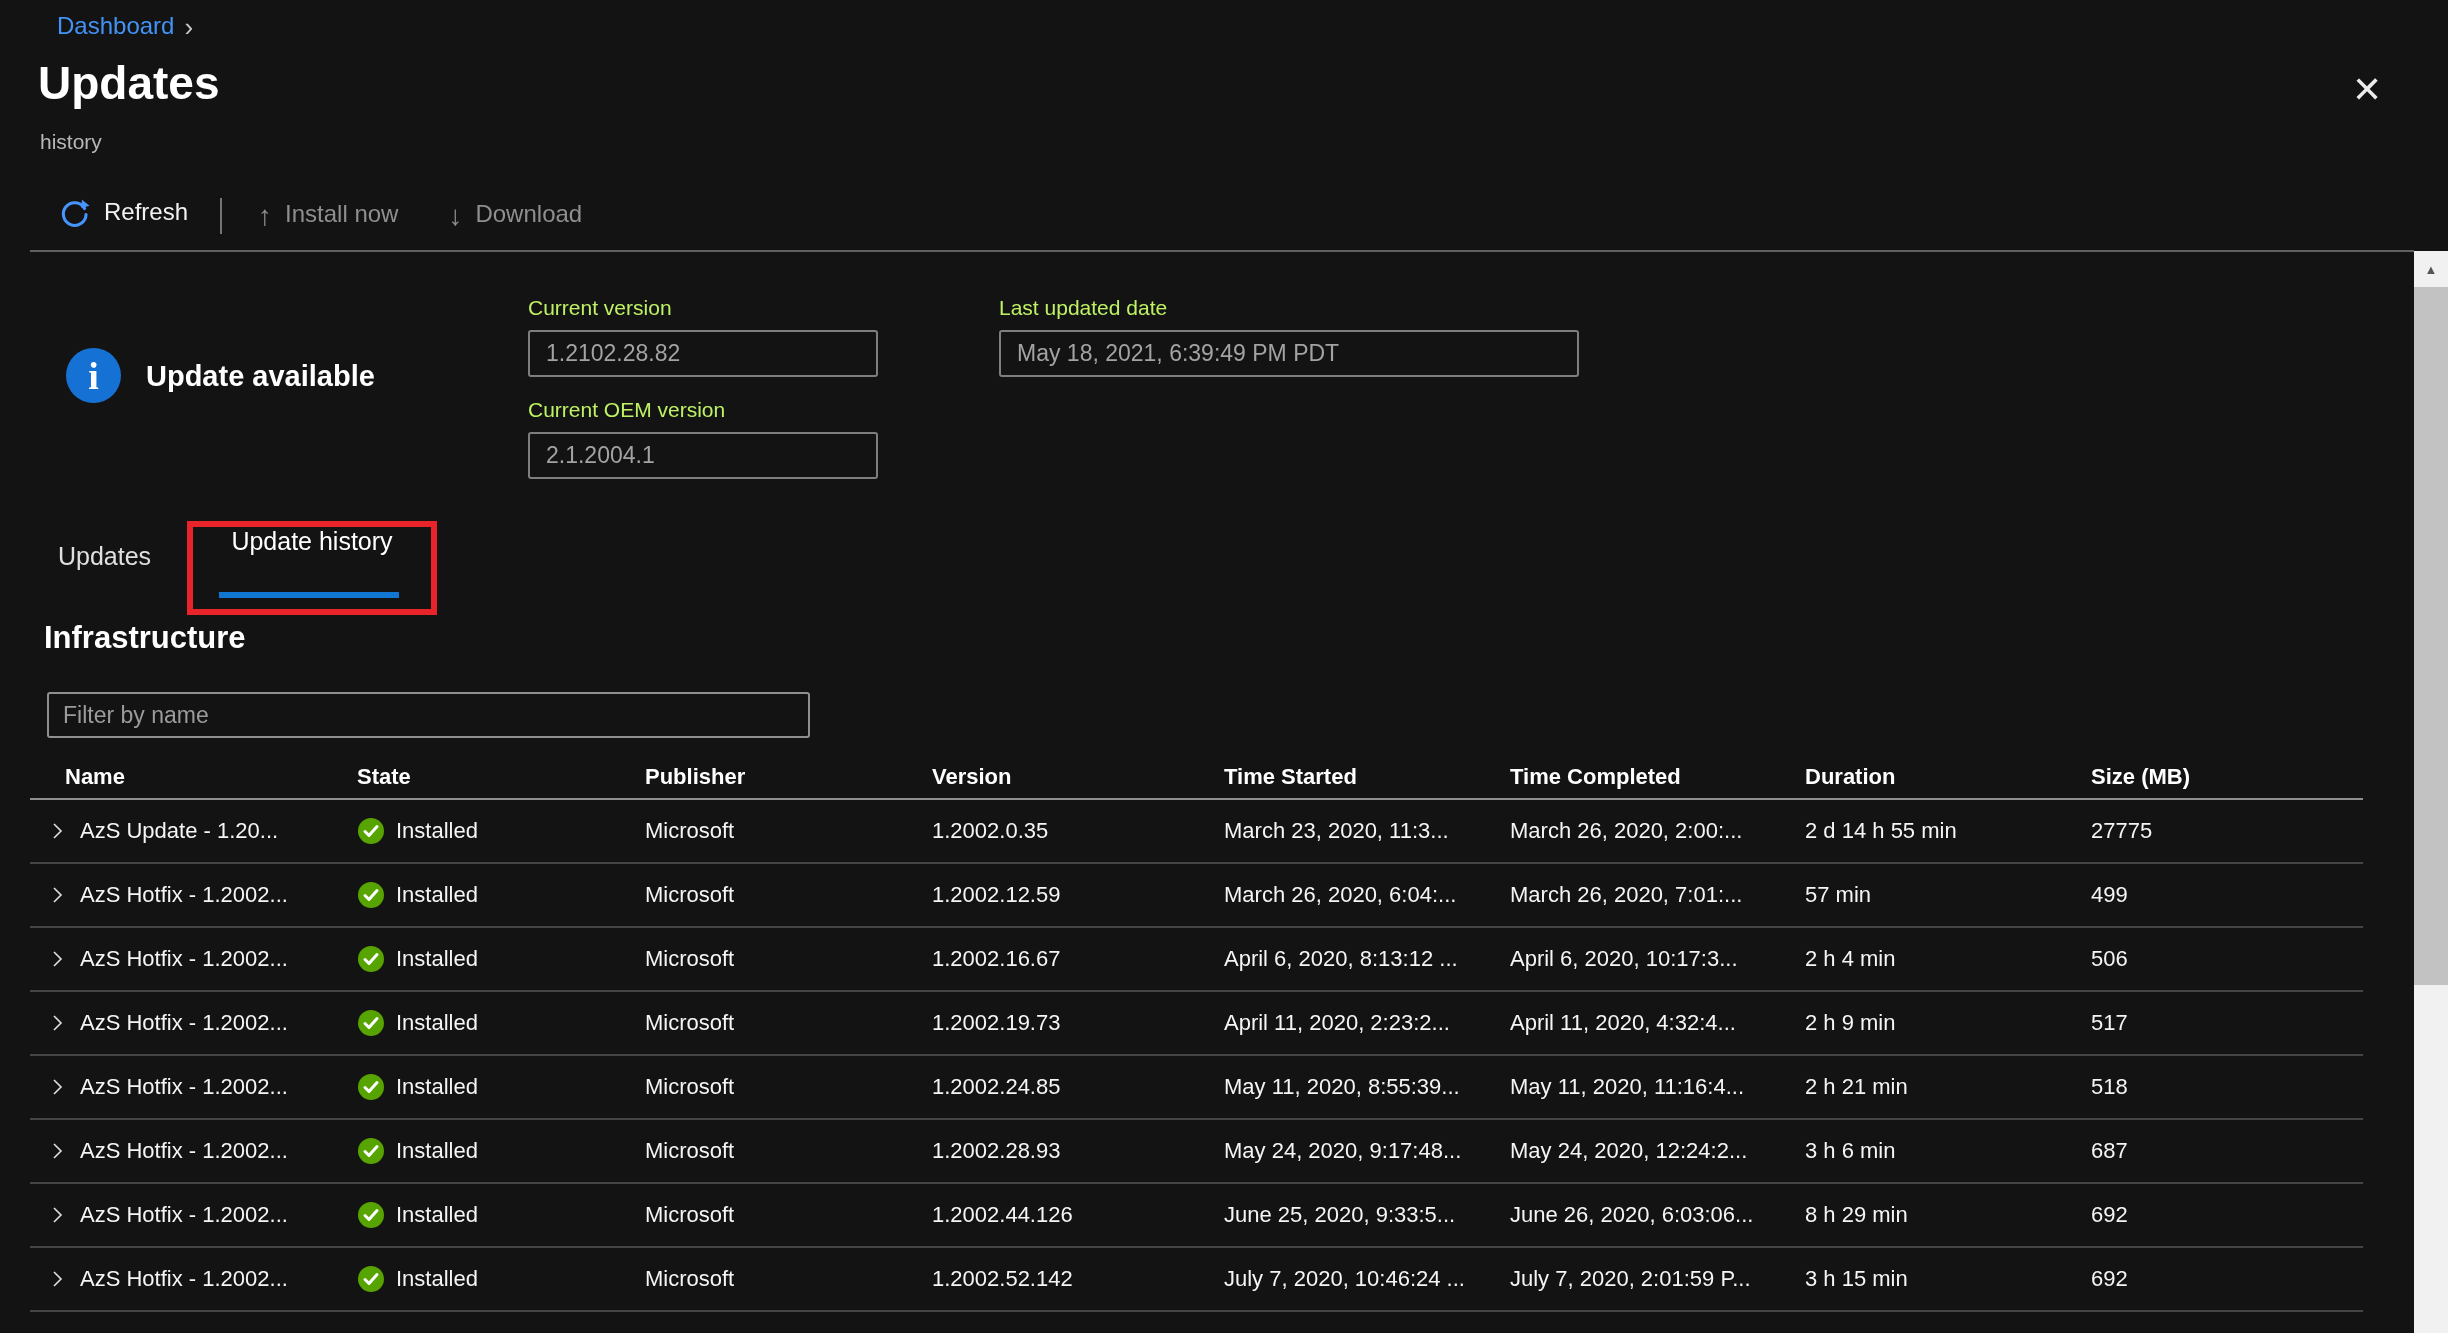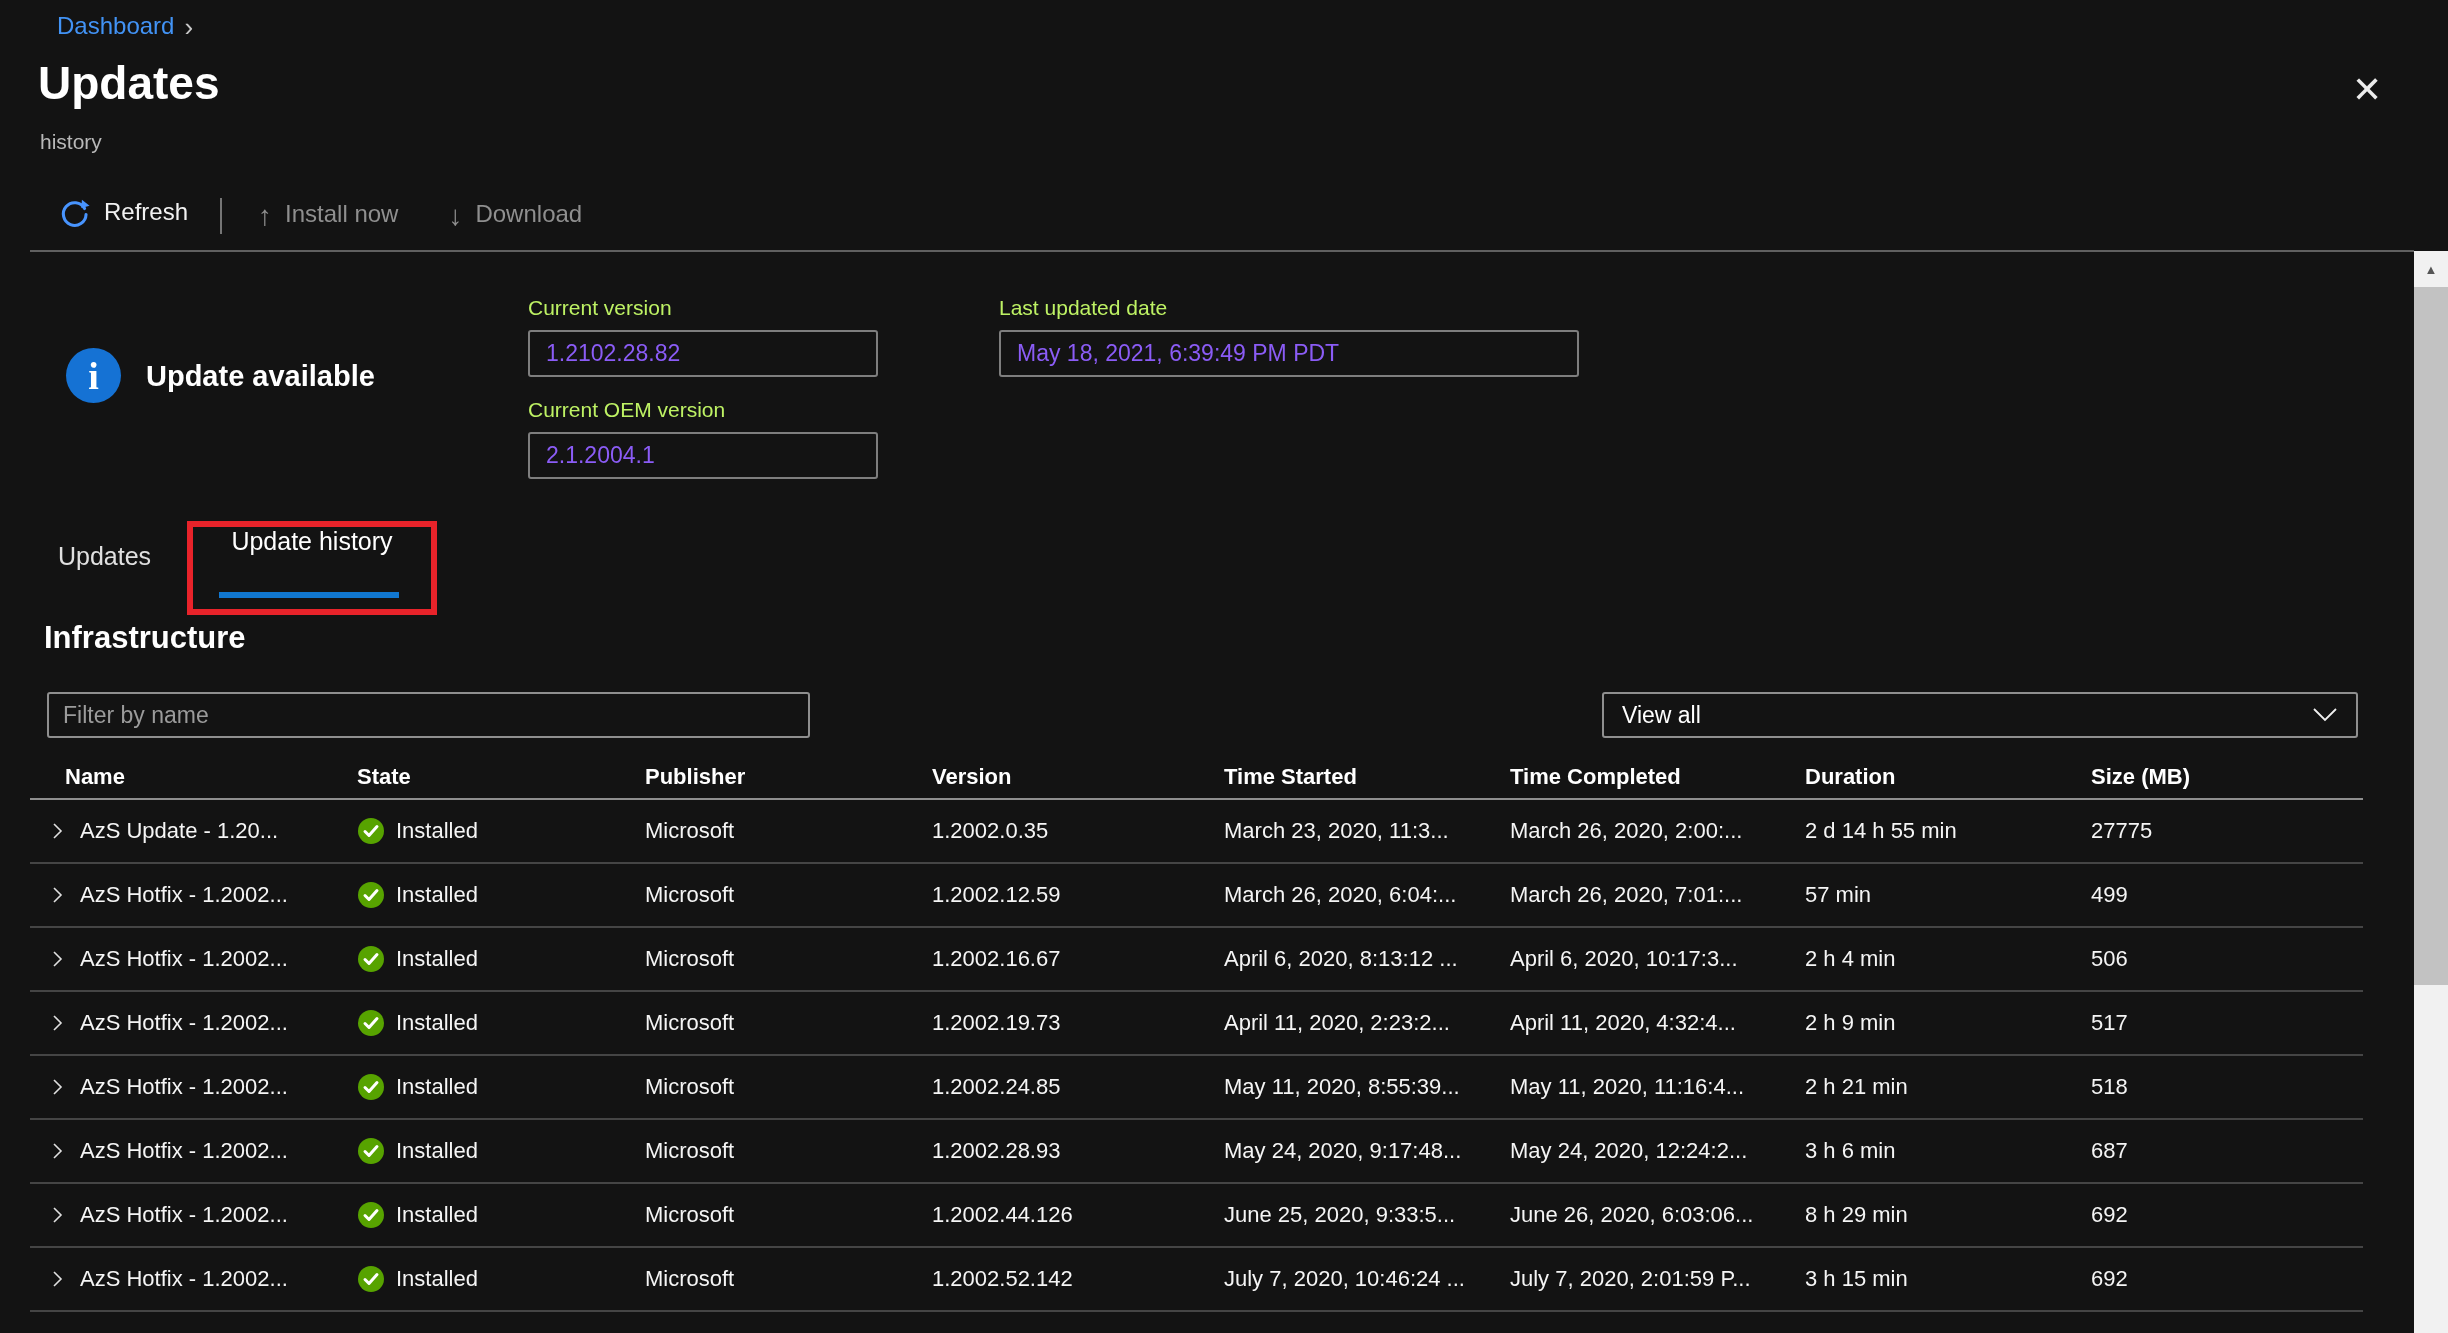--- a/index.html
+++ b/index.html
@@ -28,21 +28,21 @@
   .tb-label.disabled { color: #8f8f8f; }
   .tb-arrow { font-size: 28px; color: #8f8f8f; }
   .tb-divider { width: 2px; height: 36px; background: #757575; margin: 0 36px 0 32px; }
   .tb-gap { width: 50px; }
   .toolbar-underline { position: absolute; left: 30px; top: 250px; width: 2384px; height: 2px; background: #606060; }
   
   .info-badge { position: absolute; left: 66px; top: 348px; width: 55px; height: 55px; border-radius: 50%; background: #1572d4; display: flex; align-items: center; justify-content: center; }
   .info-badge .i-glyph { font-family: "Liberation Serif", serif; font-weight: 700; font-size: 38px; color: #ffffff; line-height: 1; }
   .status-label { position: absolute; left: 146px; top: 360px; font-size: 29px; font-weight: 700; color: #ffffff; }
   .field-label { position: absolute; font-size: 21px; color: #bef264; }
-  .value-box { position: absolute; height: 47px; border: 2px solid #7e7e7e; border-radius: 3px; display: flex; align-items: center; padding: 0 16px; font-size: 23px; color: #8b5cf6; background: transparent; }
+  .value-box { position: absolute; height: 47px; border: 2px solid #7e7e7e; border-radius: 3px; display: flex; align-items: center; padding: 0 16px; font-size: 23px; color: #a3a3a3; background: transparent; }
   
   .tab-updates { position: absolute; left: 58px; top: 542px; font-size: 25px; color: #e0e0e0; cursor: pointer; }
   .highlight-box { position: absolute; left: 187px; top: 521px; width: 250px; height: 94px; border: 6px solid #e8232a; }
   .tab-history { position: absolute; left: 187px; top: 527px; width: 250px; text-align: center; font-size: 25px; font-weight: 400; color: #ffffff; cursor: pointer; }
   .tab-underline-bar { position: absolute; left: 219px; top: 592px; width: 180px; height: 6px; background: #1177d0; }
   .section-title { position: absolute; left: 44px; top: 620px; font-size: 31px; font-weight: 700; color: #ffffff; }
   
   .filter-input-wrap { position: absolute; left: 47px; top: 692px; width: 763px; height: 46px; border: 2px solid #8f8f8f; border-radius: 3px; display: flex; align-items: center; }
   .filter-input-wrap input { width: 100%; height: 100%; background: transparent; border: none; outline: none; color: #ffffff; font-size: 23px; padding: 0 14px; font-family: "Liberation Sans", sans-serif; }
   .filter-input-wrap input::placeholder { color: #9b9b9b; opacity: 1; }
@@ -119,28 +119,20 @@
   <div class="tab-updates">Updates</div>
   <div class="tab-history">Update history</div>
   <div class="tab-underline-bar"></div>
   <div class="highlight-box"></div>
 
   <div class="section-title">Infrastructure</div>
 
   <div class="filter-input-wrap">
     <input type="text" placeholder="Filter by name" style="">
   </div>
-  <div class="dropdown dd-view">
-    <span>View all</span>
-    <span>
-      <svg width="26" height="16" viewBox="0 0 26 16">
-          <path d="M2 2 L13 13 L24 2" fill="none" stroke="#f0f0f0" stroke-width="1.8"></path>
-        </svg>
-    </span>
-  </div>
 
   <div class="grid-table">
     <div class="thead">
       <div class="hcell">Name</div>
       <div class="hcell">State</div>
       <div class="hcell">Publisher</div>
       <div class="hcell">Version</div>
       <div class="hcell">Time Started</div>
       <div class="hcell">Time Completed</div>
       <div class="hcell">Duration</div>

